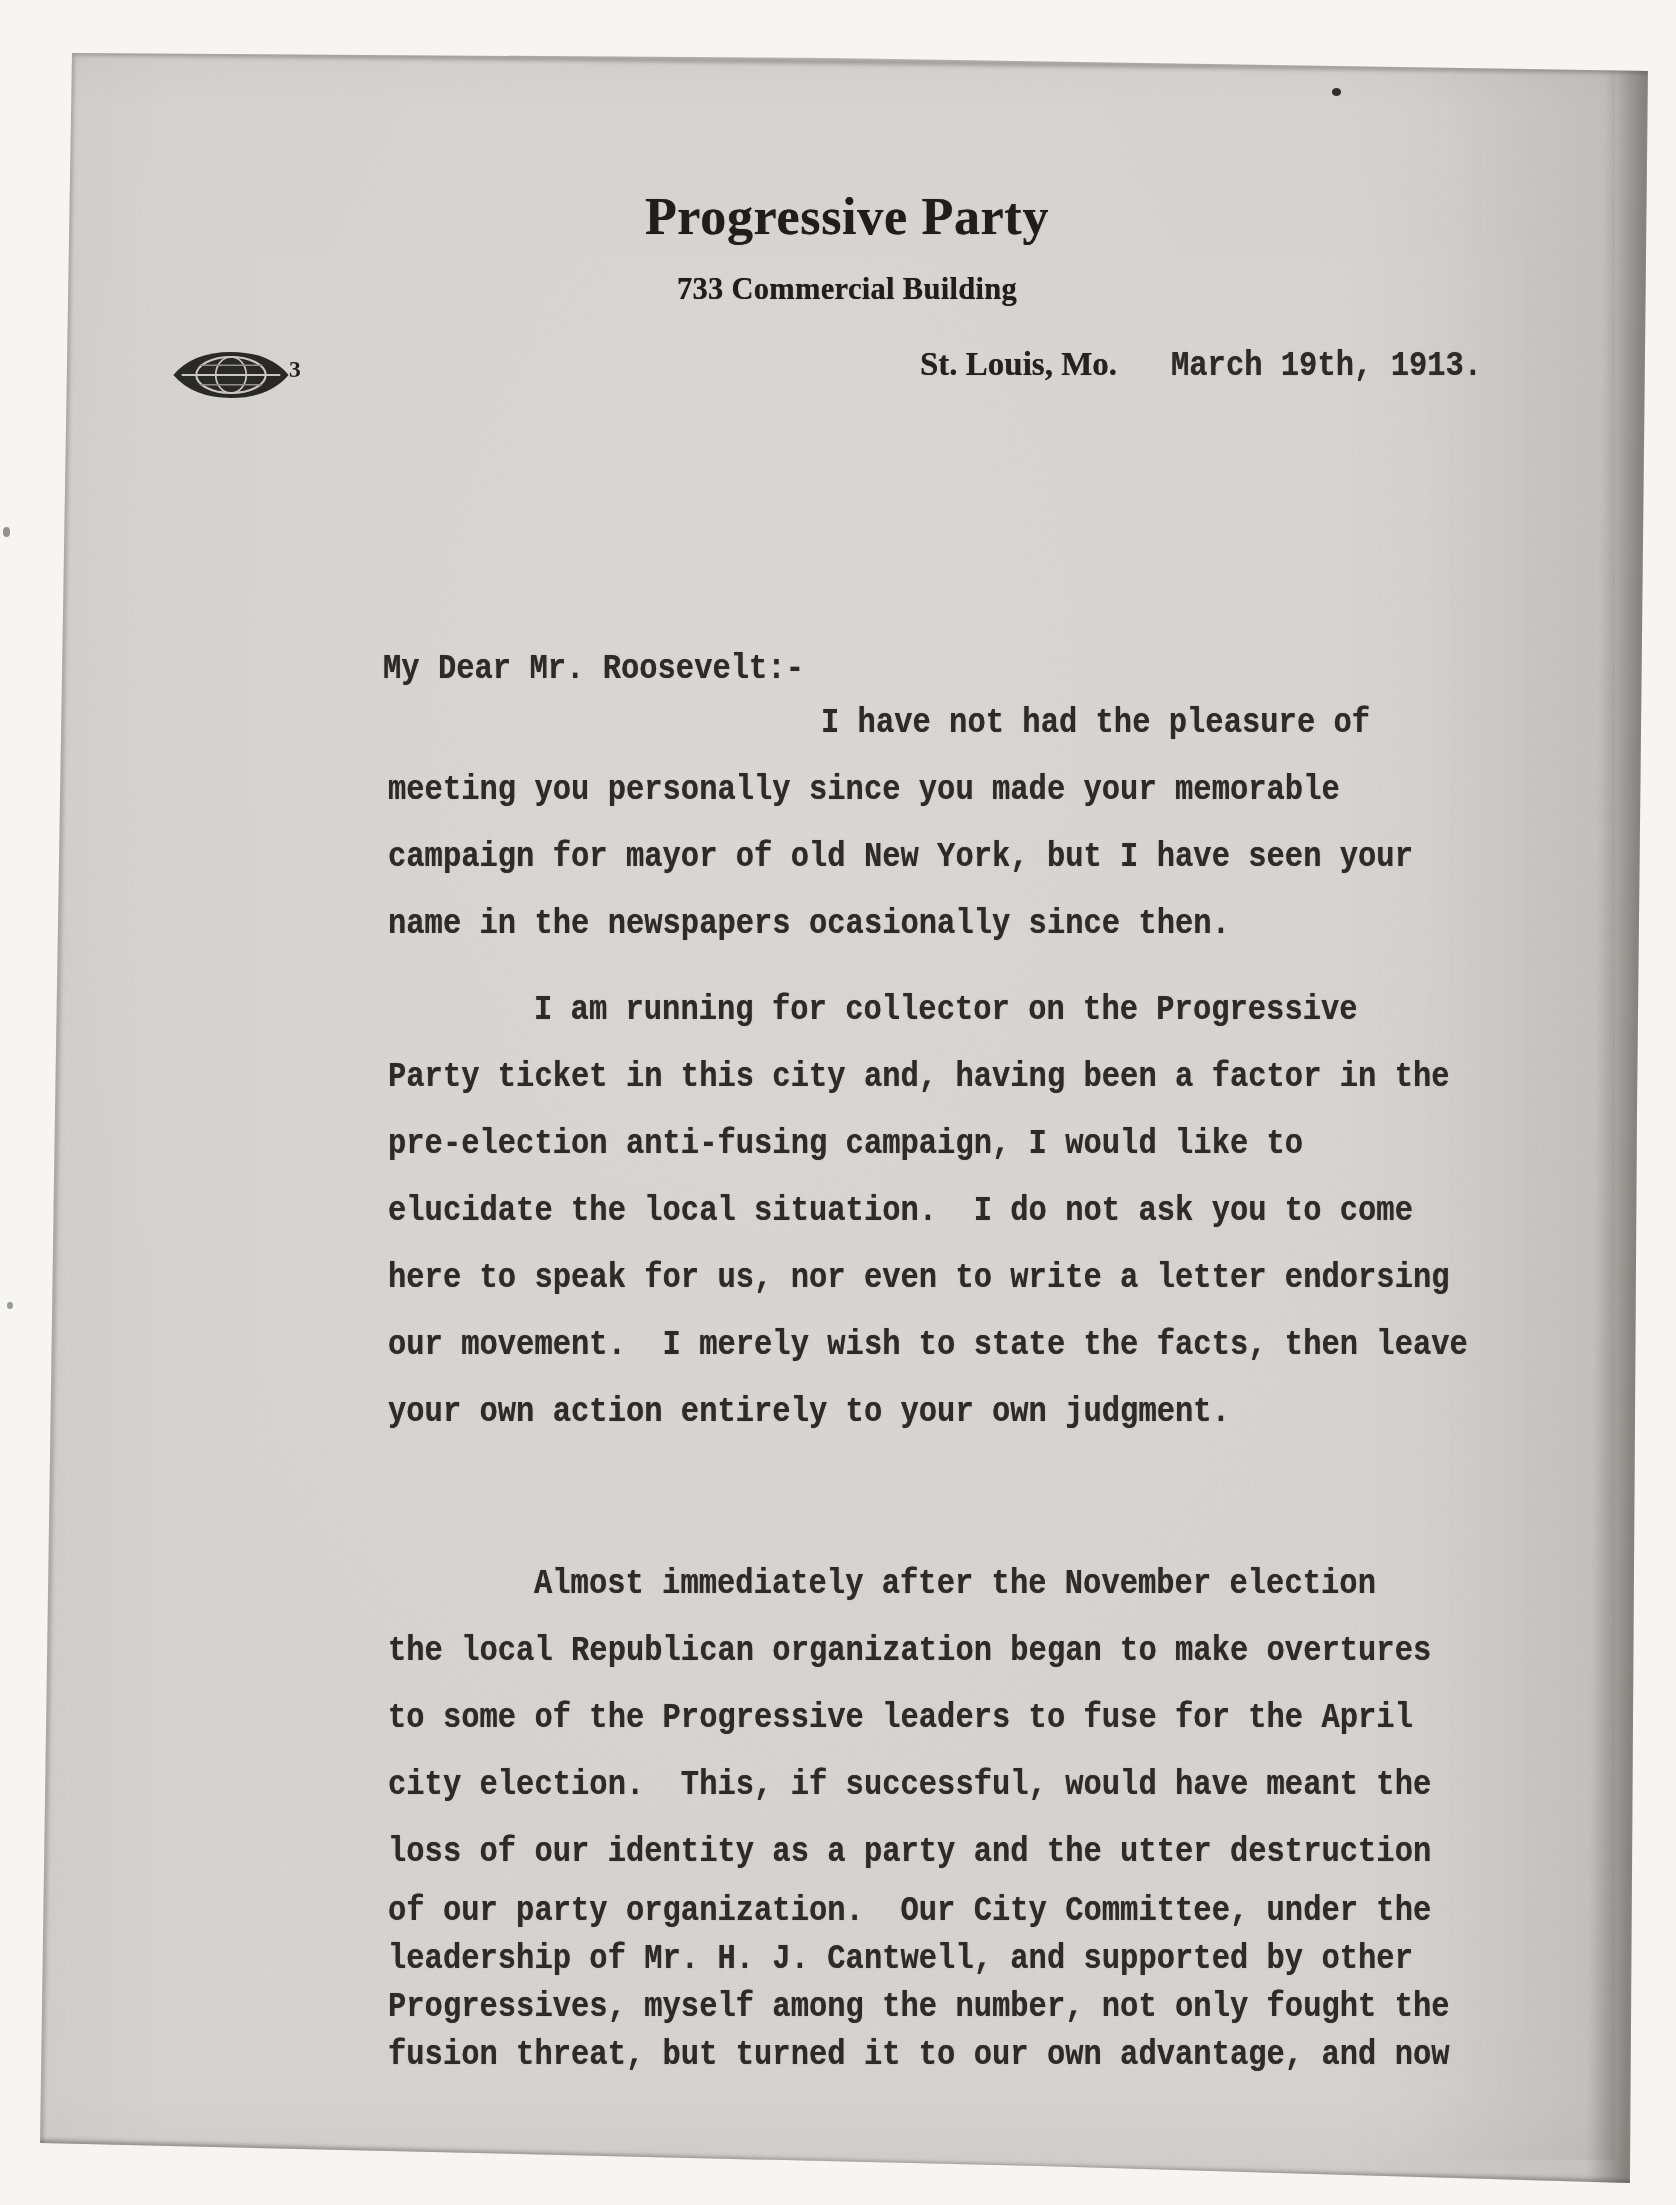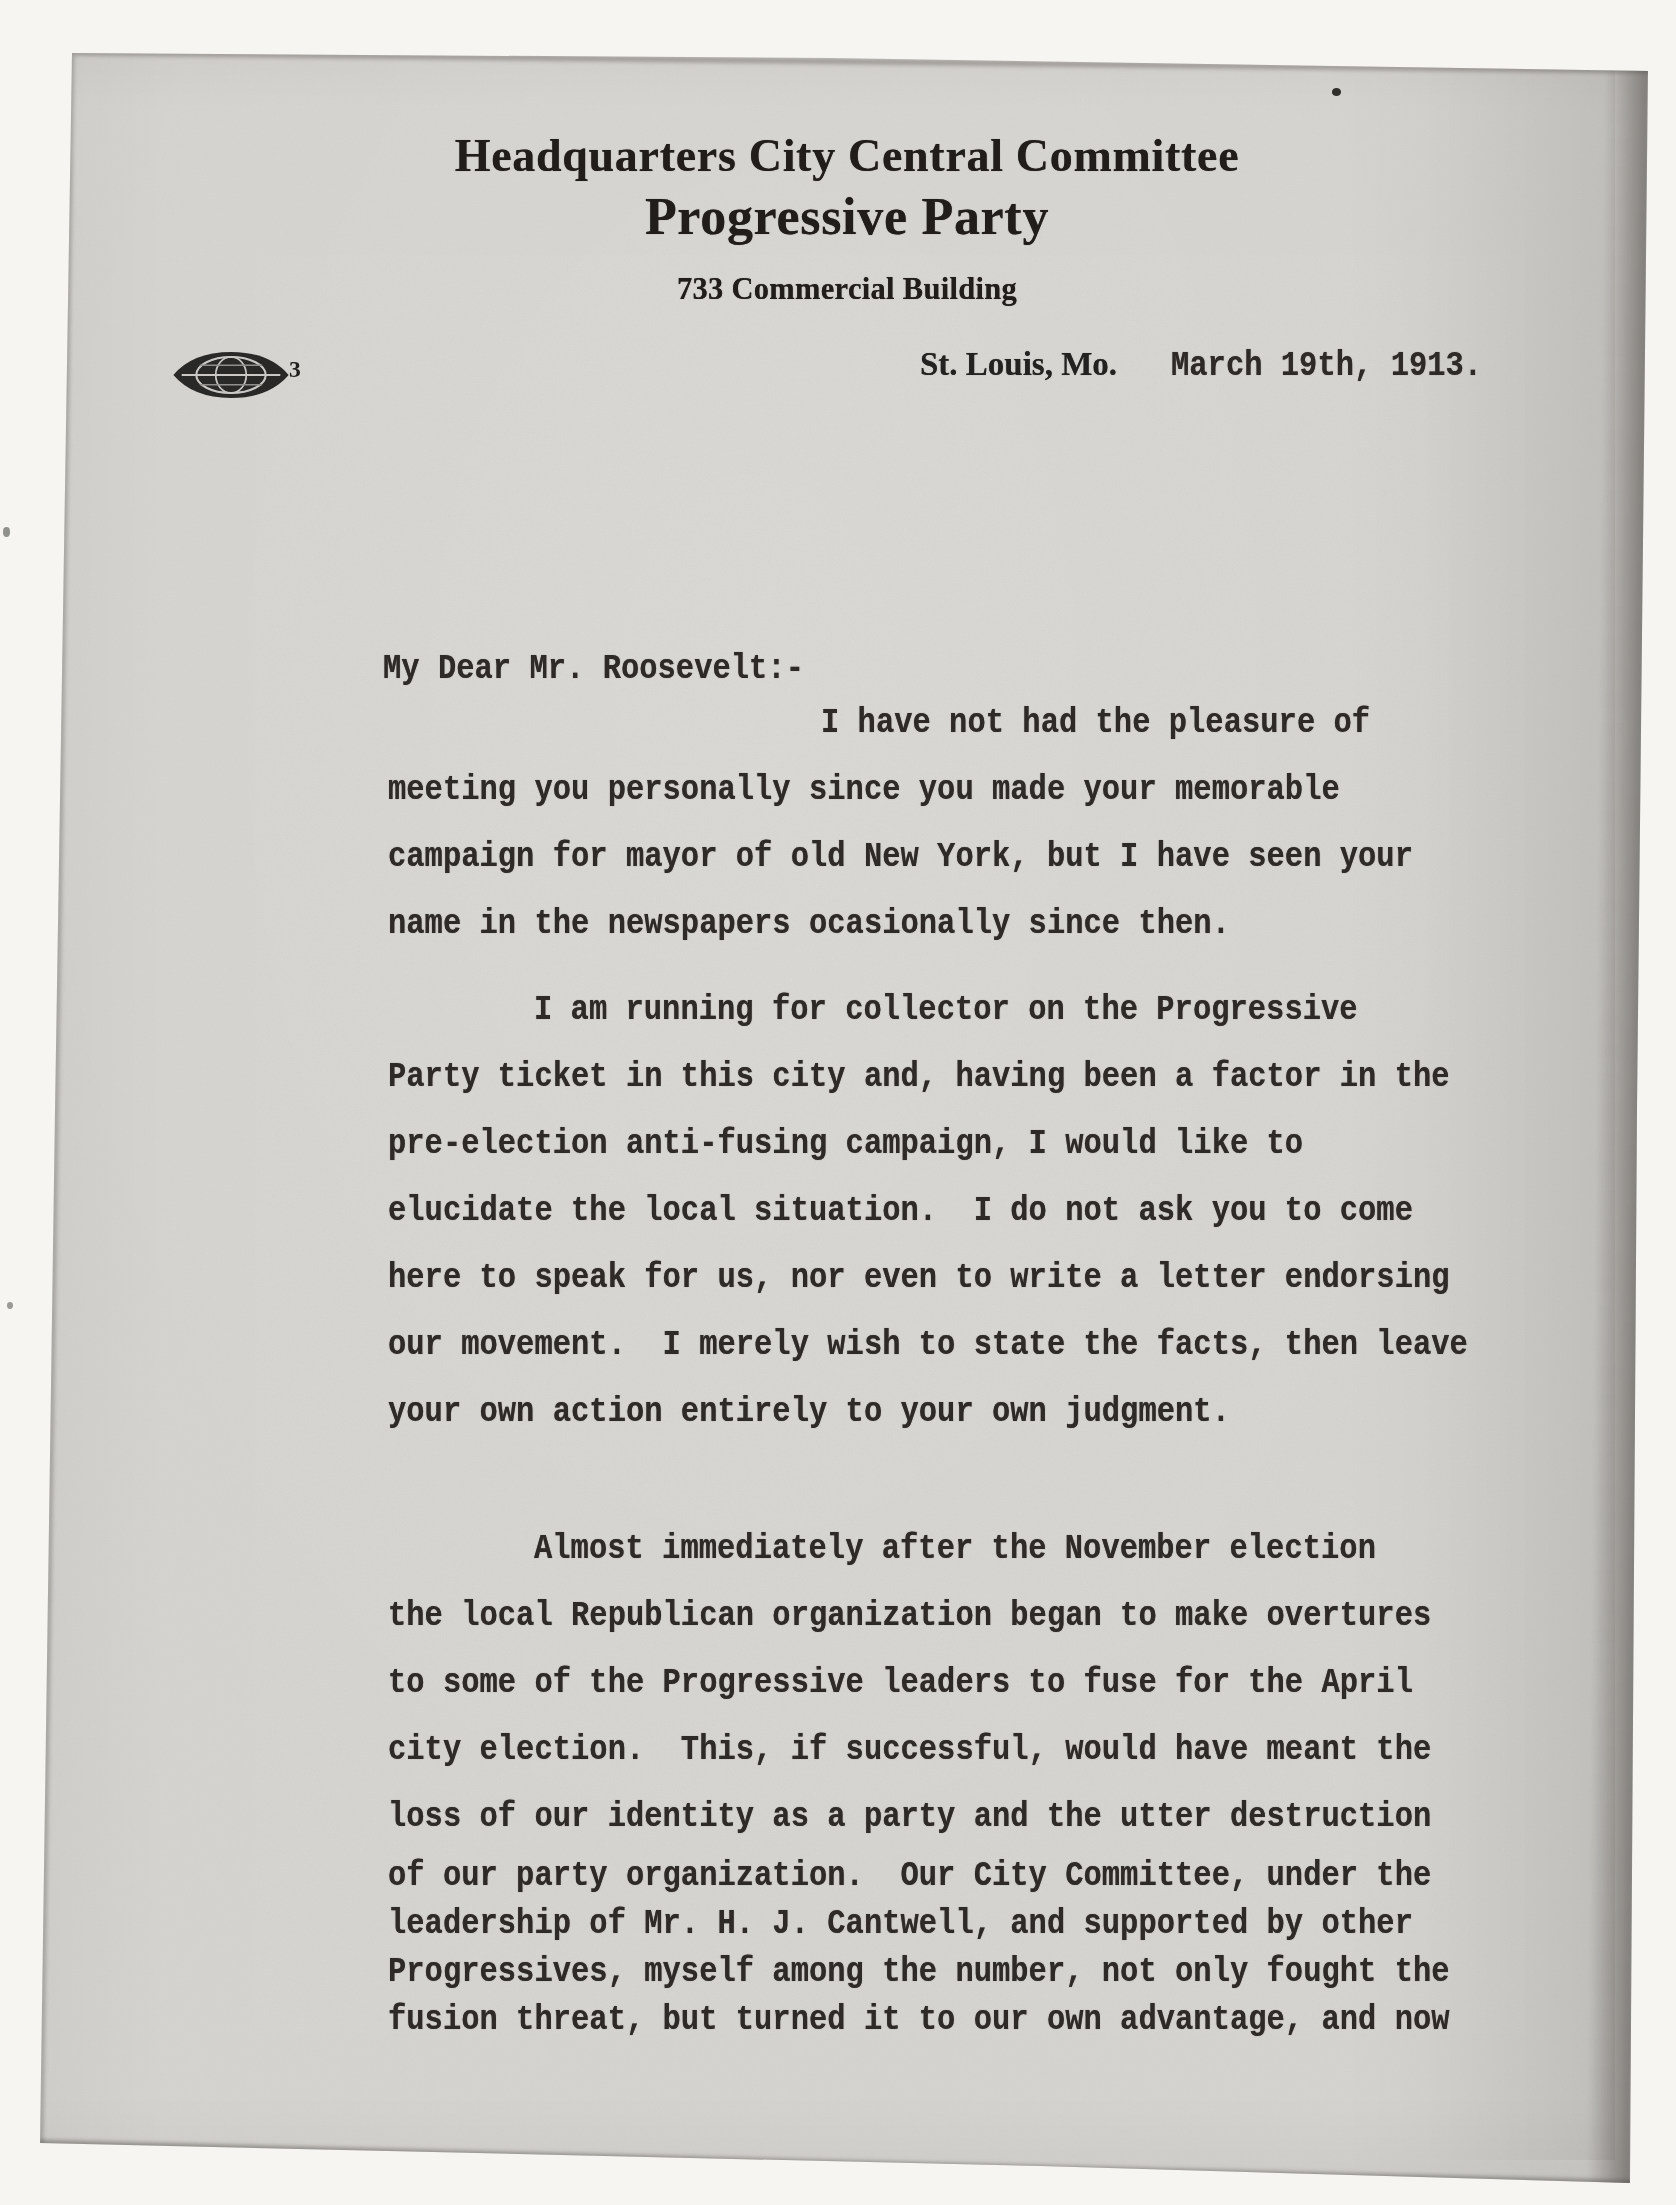--- a/index.html
+++ b/index.html
@@ -45,21 +45,21 @@
     color:#2e2a27;white-space:pre;text-shadow:0 0 0.8px rgba(46,42,39,.65);
     transform:scaleY(1.16);transform-origin:0 0;}
   .date{position:absolute;left:1171px;top:348px;}
   .recipient{position:absolute;left:388px;top:475px;}
   .addr-line{height:60px;}
   .recipient .i1{margin-left:60px;}
   .recipient .i2{margin-left:166px;}
   .salutation{position:absolute;left:383px;top:651px;}
   .letter-body{position:absolute;left:388px;top:0;width:1109px;}
   .para{position:absolute;left:0;}
-  .para1{top:705px;} .para2{top:992px;} .para3{top:1531px;}
+  .para1{top:705px;} .para2{top:992px;} .para3{top:1566px;}
   .line{height:67px;}
   .line.first.ind-deep{margin-left:433px;}
   .line.first.ind-tab{margin-left:146px;}
   .para3 .line:nth-child(5){height:59px;}
   .para3 .line:nth-child(n+6){height:48px;}
   
   .spot{position:absolute;border-radius:50%;}
   .s1{left:1332px;top:88px;width:9px;height:7.6px;background:#312f2c;filter:blur(0.4px);}
   .s2{left:2.8px;top:527px;width:7.6px;height:9.7px;background:#90908c;filter:blur(0.7px);}
   .s3{left:7px;top:1302px;width:6.2px;height:7px;background:#9b9a96;filter:blur(0.7px);}
@@ -78,21 +78,20 @@
       <rect width="2419" height="3182" filter="url(#g)"></rect>
     </svg>
 
     <div class="edge e-top"></div>
     <div class="edge e-left"></div>
     <div class="edge e-bottom"></div>
     <div class="edge e-right"></div>
     <div class="edge e-ghost"></div>
     <div class="edge right-shade"></div>
 
-    <div class="lh lh1">Headquarters City Central Committee</div>
     <div class="lh lh2">Progressive Party</div>
     <div class="lh lh3">733 Commercial Building</div>
 
     <div class="union-bug">
       <svg width="118" height="50" viewBox="0 0 170 72">
         <path d="M2,36 Q30,3 85,3 Q140,3 168,36 Q140,69 85,69 Q30,69 2,36 Z" fill="#1d1c1a"></path>
         <ellipse cx="85" cy="36" rx="50" ry="26" fill="none" stroke="#c9c7c3" stroke-width="3"></ellipse>
         <ellipse cx="85" cy="36" rx="22" ry="26" fill="none" stroke="#c9c7c3" stroke-width="2.5"></ellipse>
         <line x1="14" y1="36" x2="156" y2="36" stroke="#c9c7c3" stroke-width="3"></line>
         <line x1="40" y1="22" x2="130" y2="22" stroke="#8c8a86" stroke-width="2"></line>

